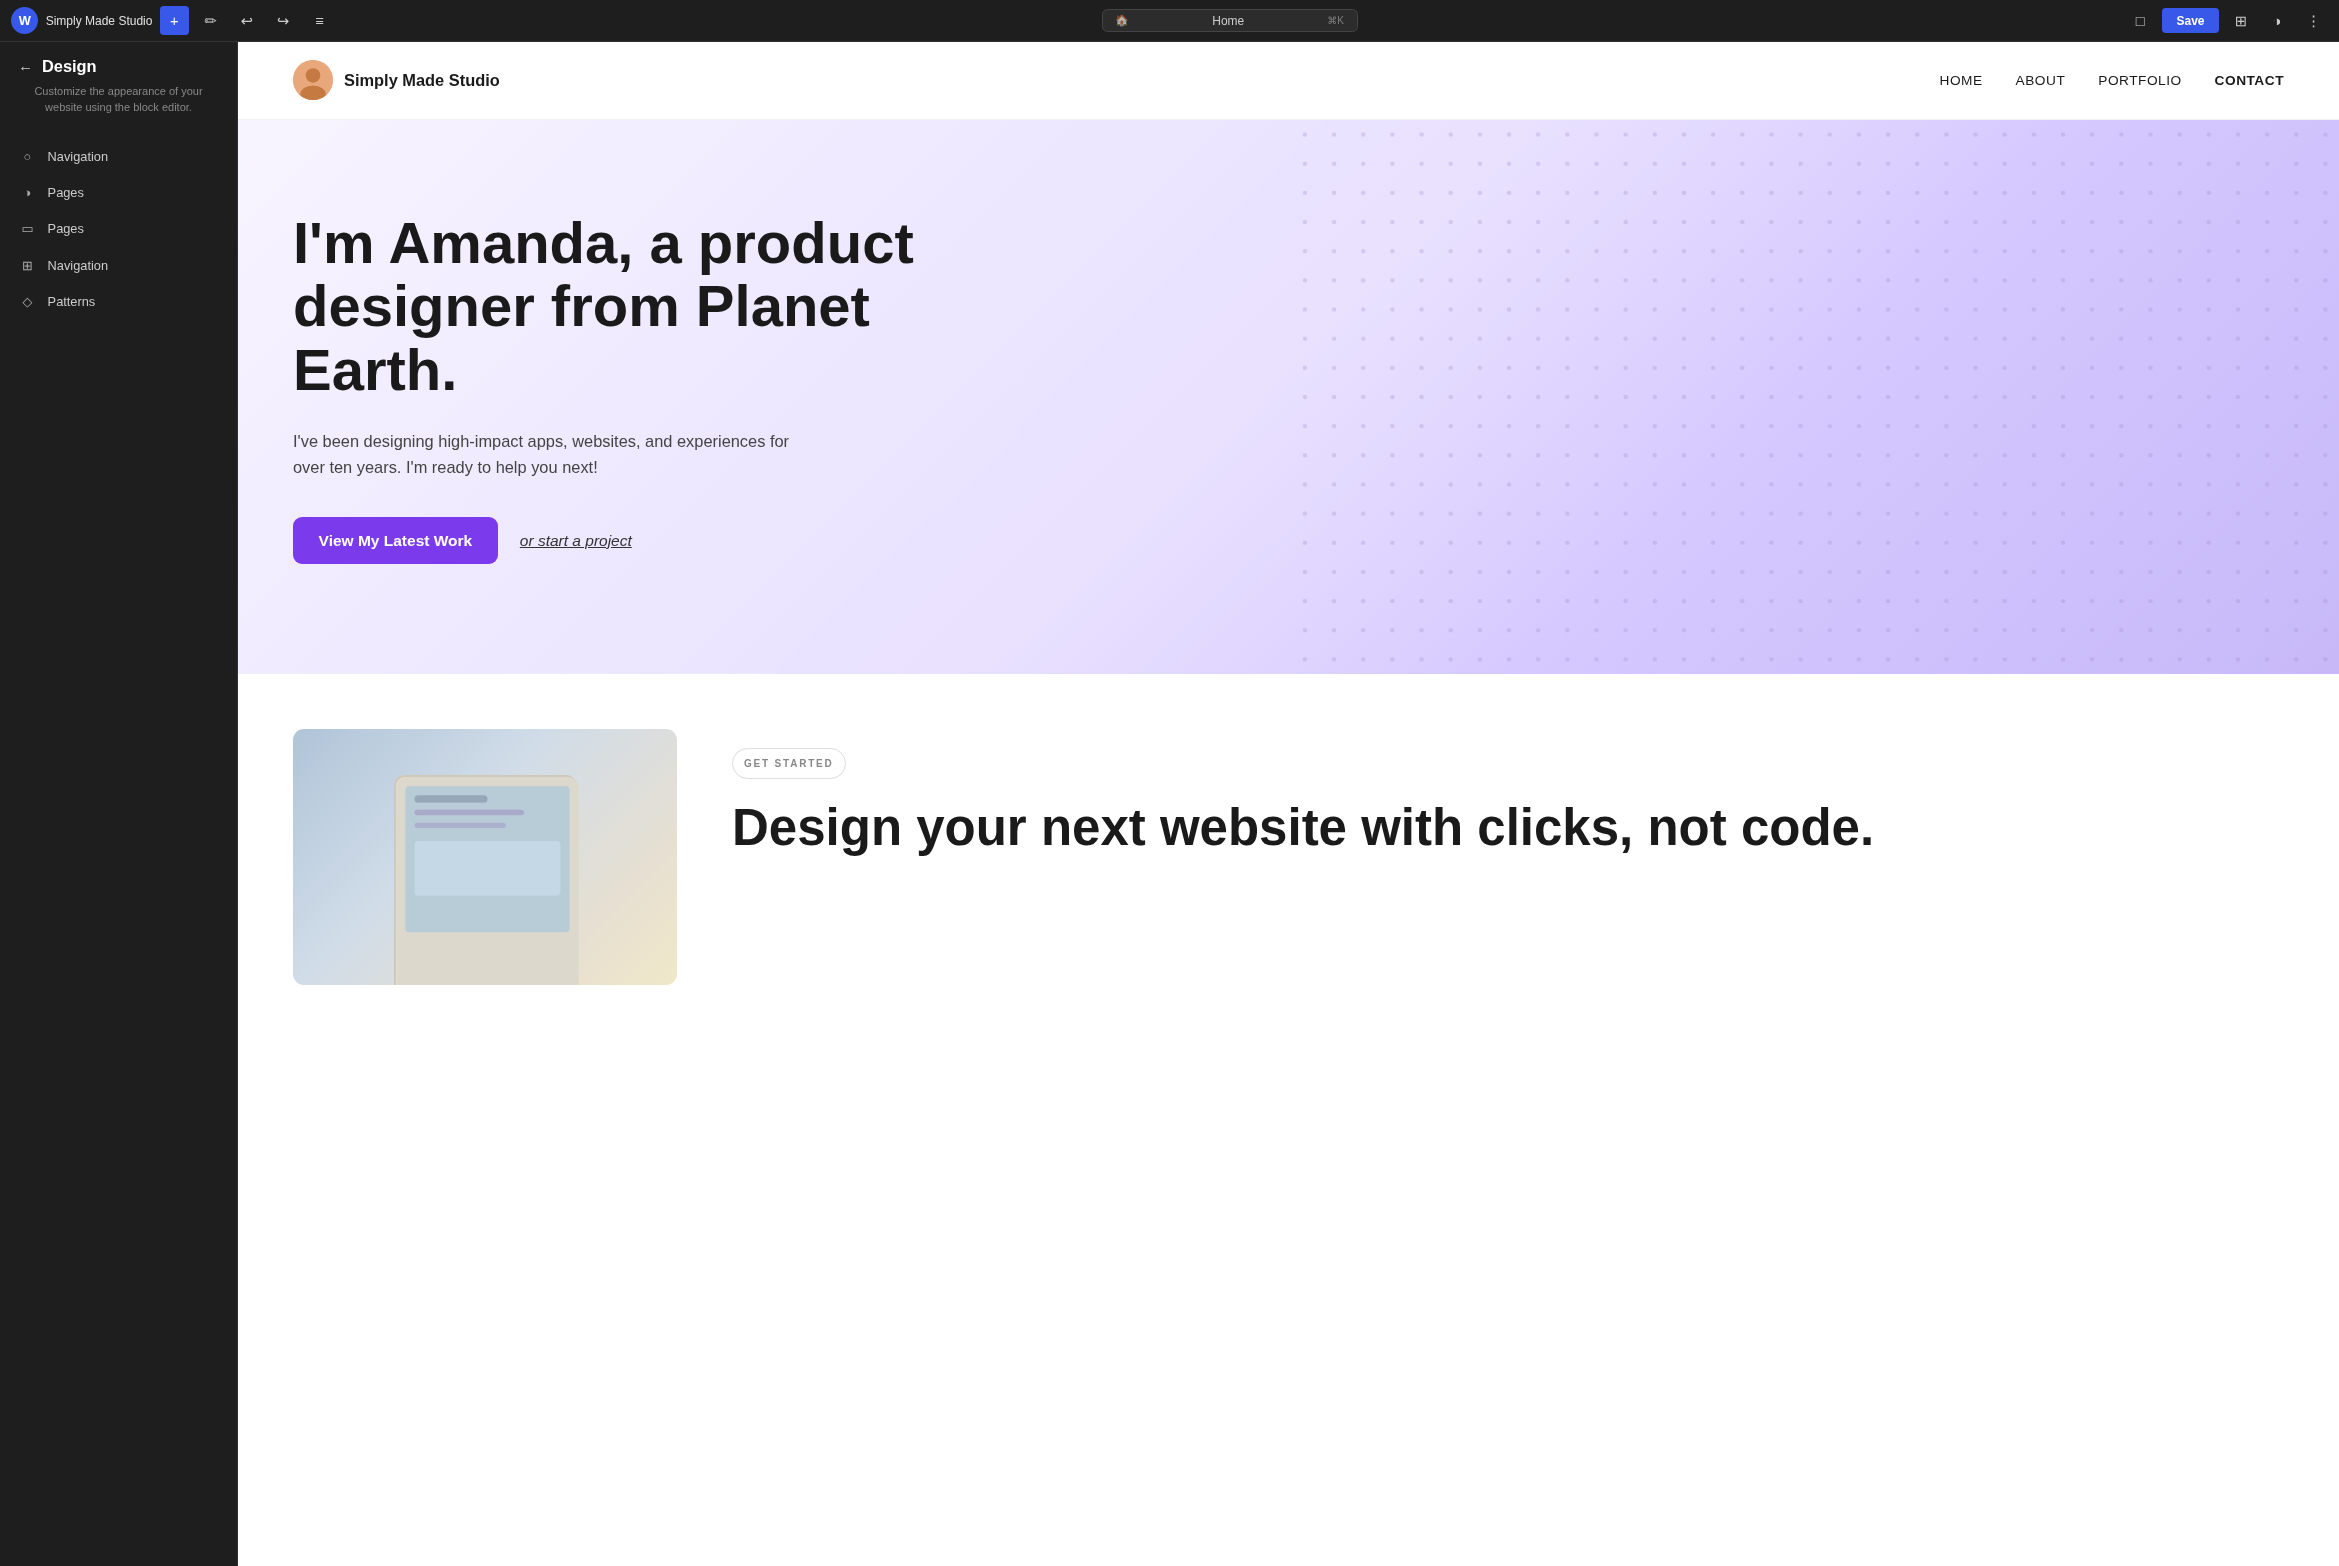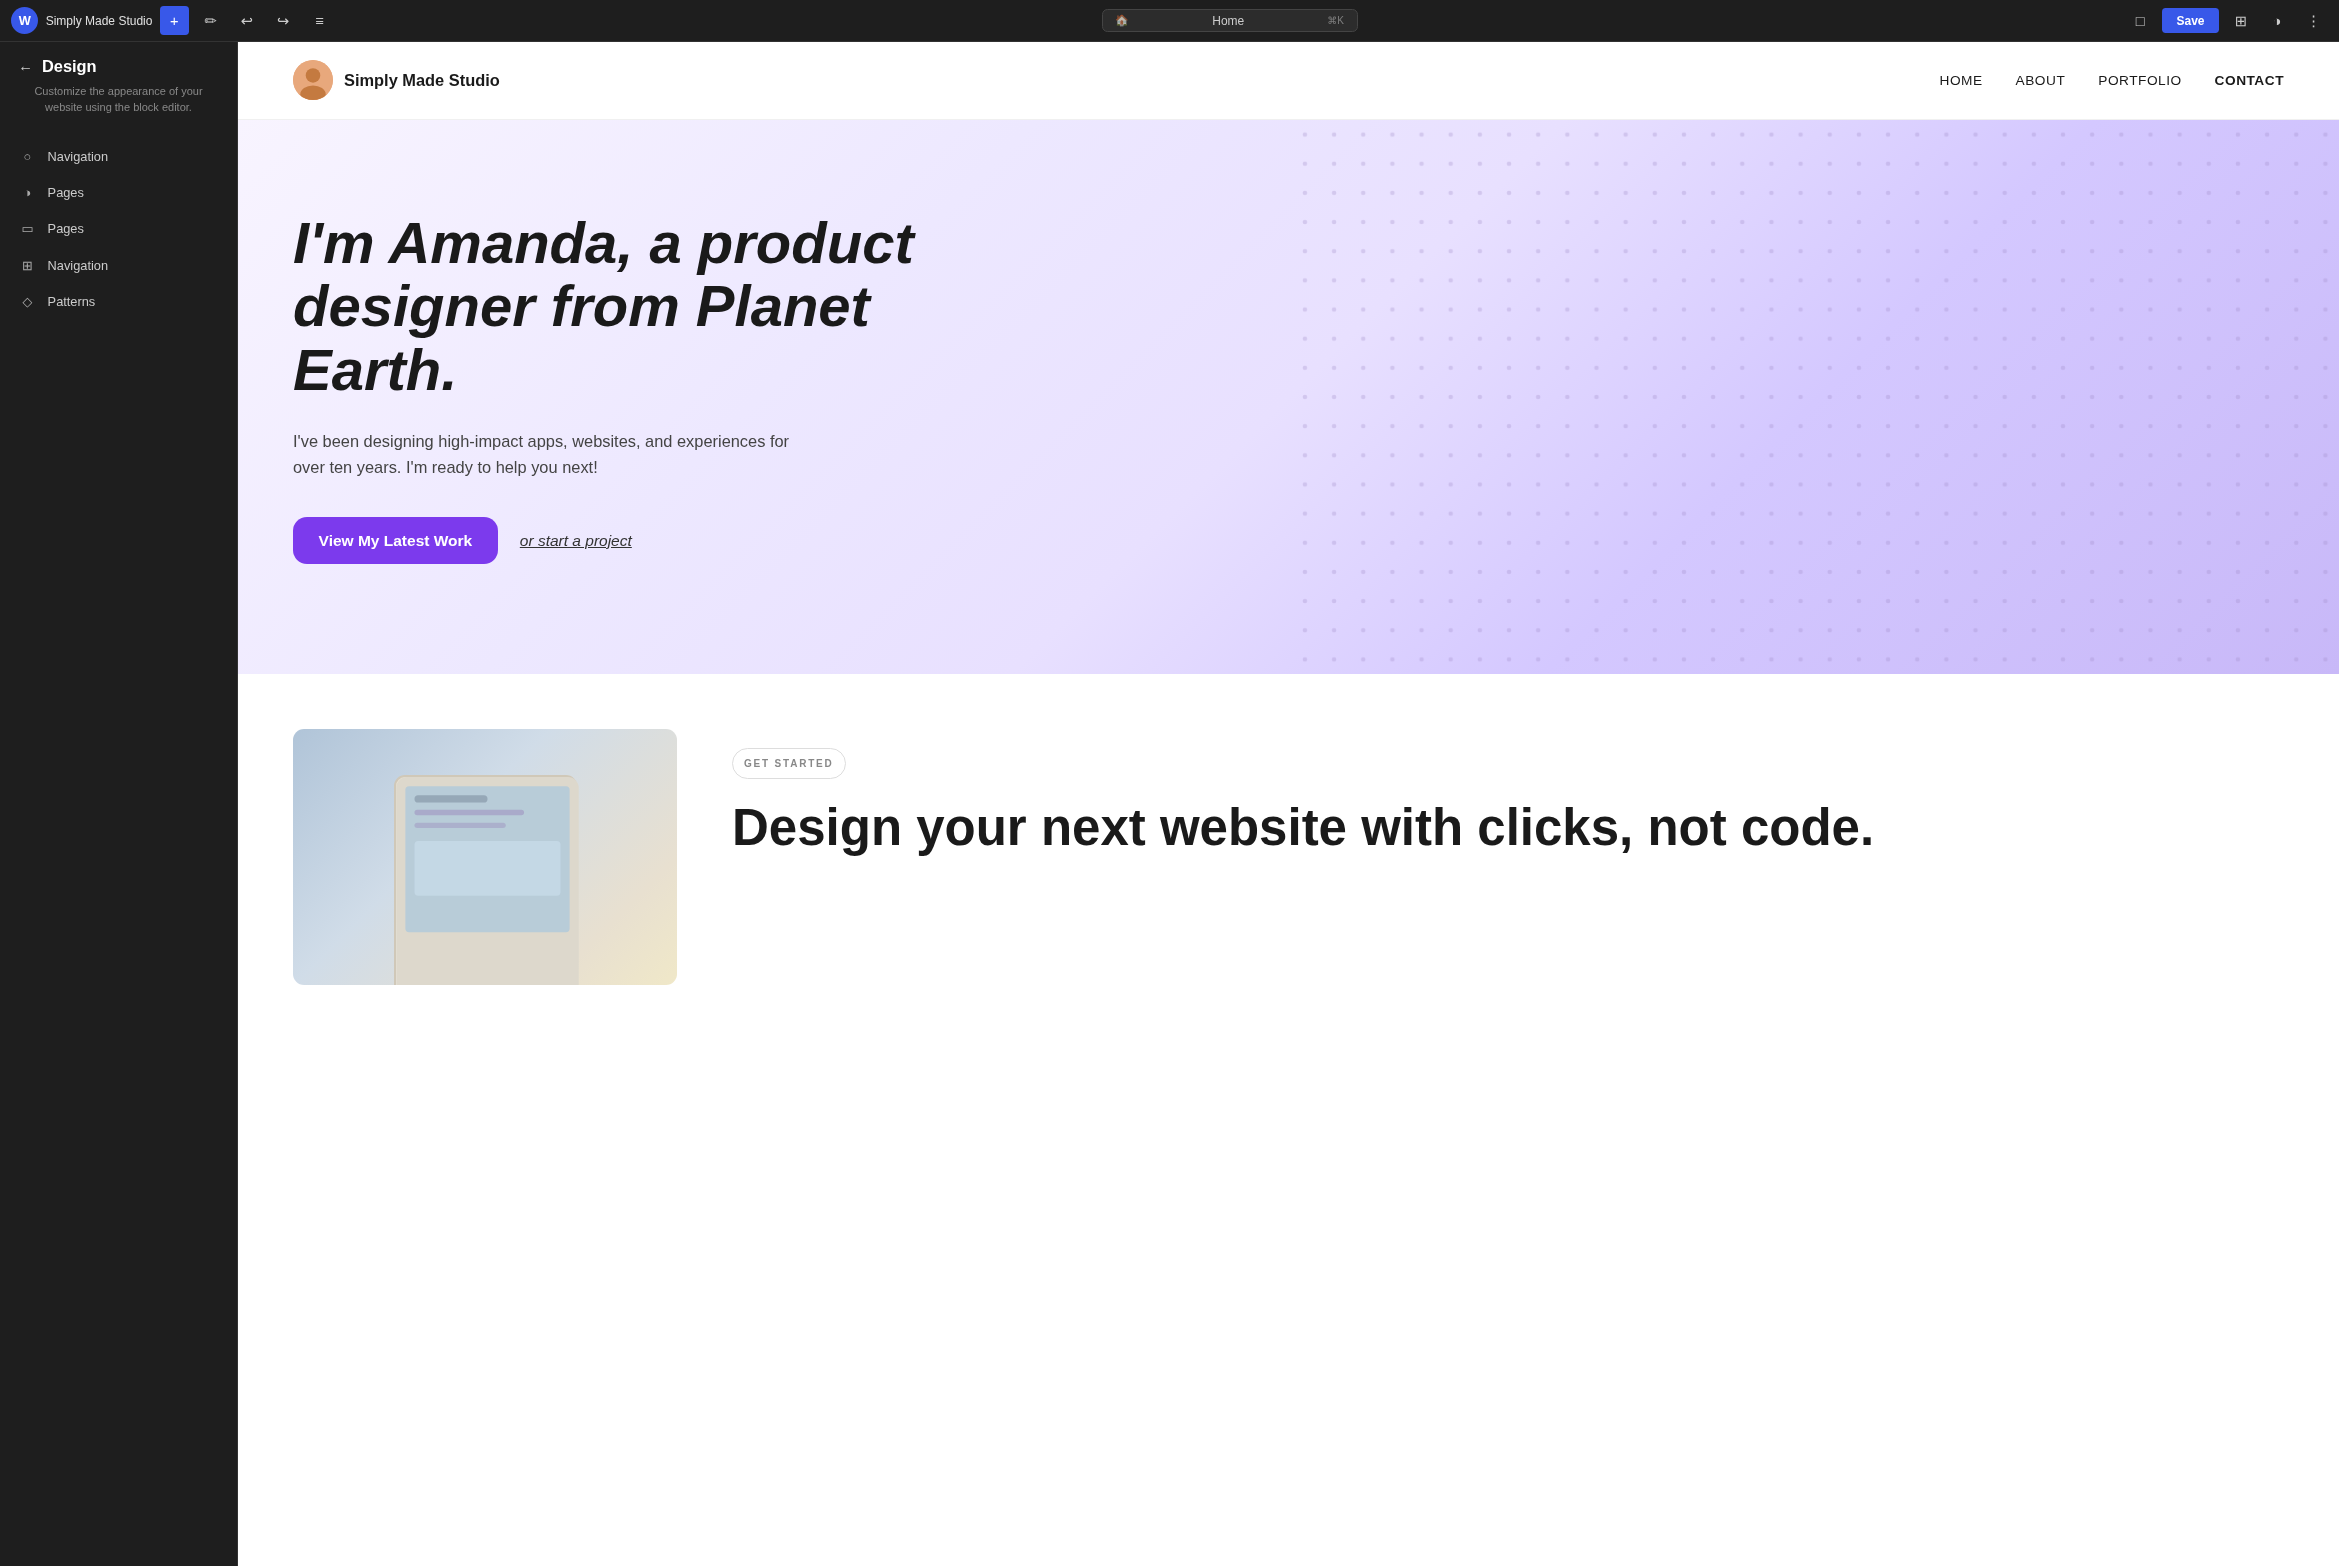--- a/index.html
+++ b/index.html
@@ -97,29 +97,28 @@
       min-height: 475px;
     }
     .hero-dots {
       position: absolute; right: 0; top: 0; bottom: 0; width: 50%;
       pointer-events: none;
     }
     .hero-content { position: relative; z-index: 1; max-width: 640px; }
     .hero-title {
       font-size: 58px; font-weight: 800; color: #1a1a1a; line-height: 1.1;
       margin-bottom: 25.6px;
-      font-style: italic;
     }
     .hero-subtitle {
       font-size: 16.4px; color: #444; line-height: 1.6; margin-bottom: 37px; max-width: 512px;
     }
     .hero-buttons { display: flex; align-items: center; gap: 22px; }
     .btn-primary {
       background: #7c3aed; color: white; border: none; padding: 14.6px 25.6px;
-      border-radius: 14px; font-size: 15.5px; font-weight: 600; cursor: pointer;
+      border-radius: 9px; font-size: 15.5px; font-weight: 600; cursor: pointer;
     }
     .btn-link {
       color: #333; font-size: 15.5px; text-decoration: underline; cursor: pointer;
       background: none; border: none; font-style: italic;
     }
 
     
     .below-hero { padding: 55px 55px; background: white; display: flex; gap: 55px; align-items: flex-start; }
     .below-hero-image {
       width: 384px; height: 256px; background: linear-gradient(135deg, #b0c4d8 0%, #d0dce8 40%, #e8e0d0 80%, #f0e8c8 100%);

